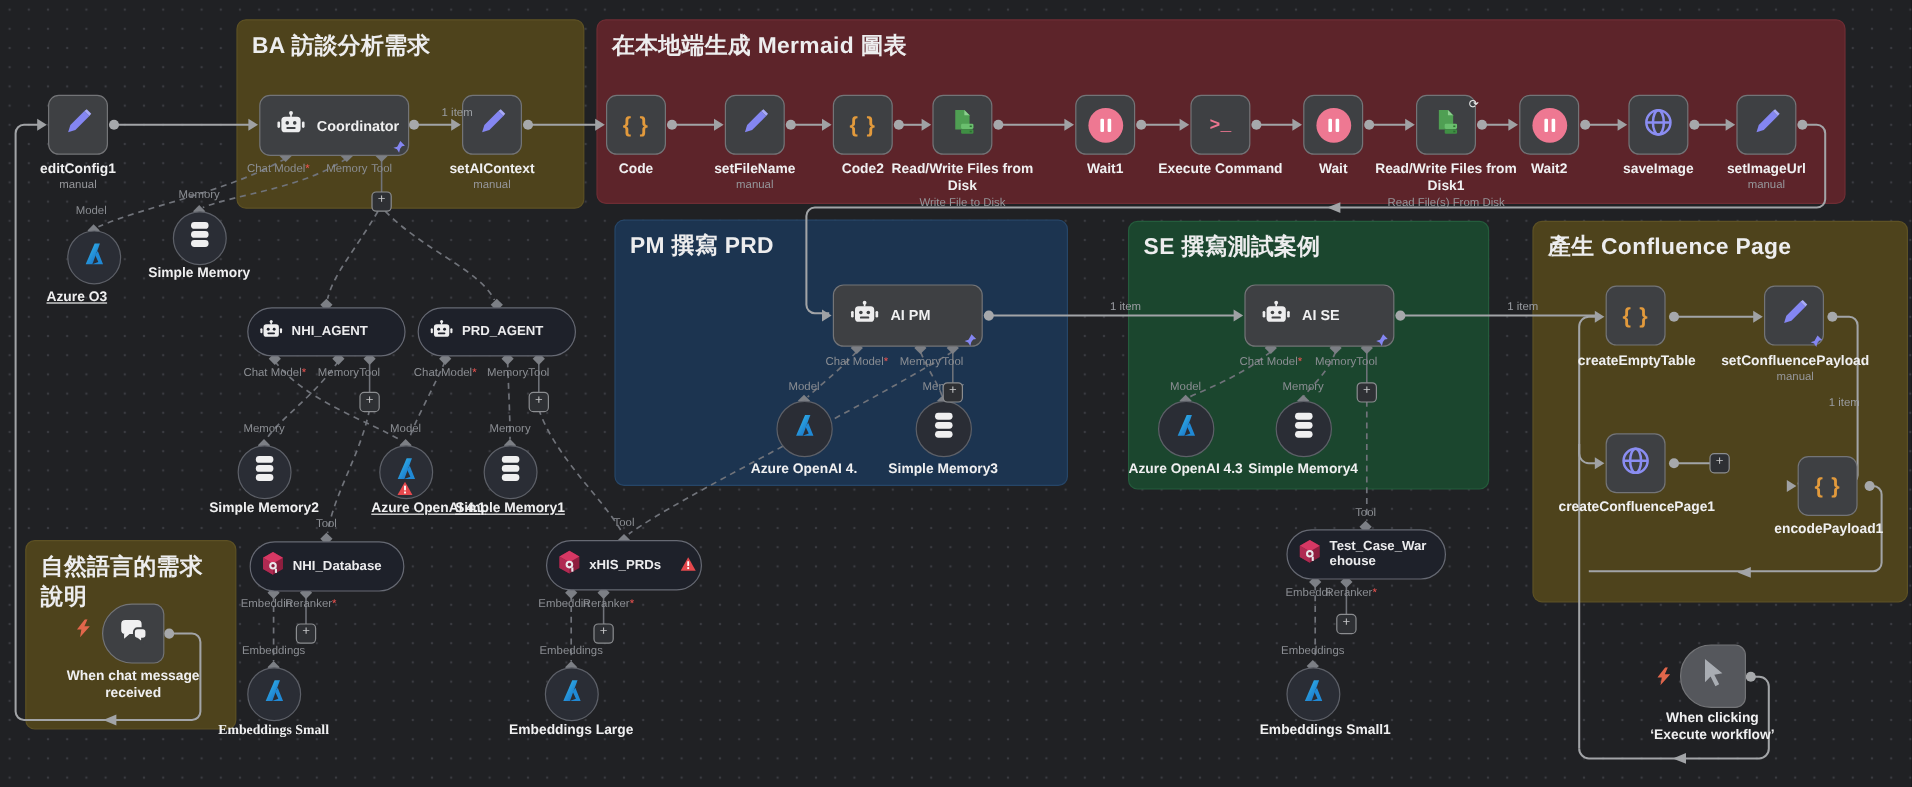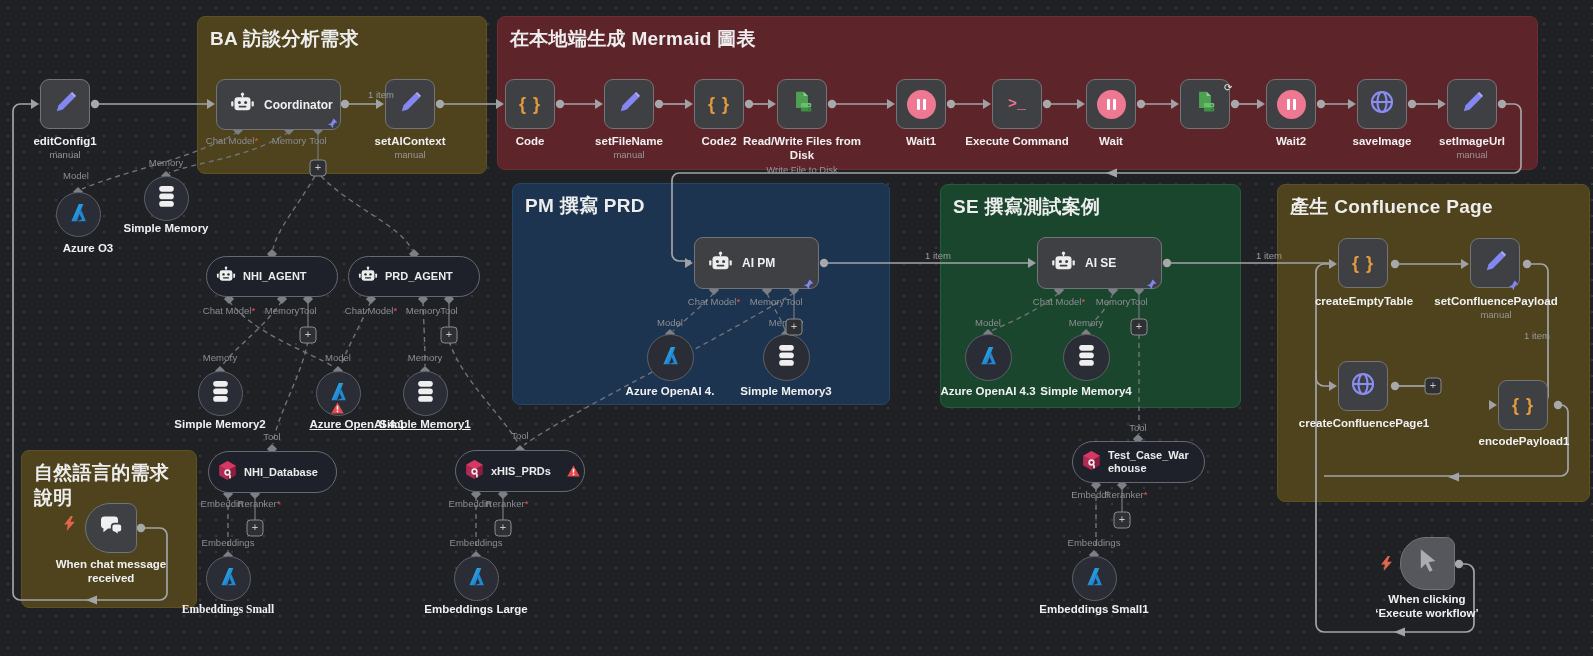--- a/index.html
+++ b/index.html
@@ -533,41 +533,42 @@
       </div>
       <div class="nlabel" style="left:65px;top:134px;width:110px;"><span>editConfig1</span><span class="sub">manual</span></div>
       <div class="nlabel" style="left:410px;top:134px;width:110px;"><span>setAIContext</span><span class="sub">manual</span></div>
       <div class="nlabel" style="left:530px;top:134px;width:110px;"><span>Code</span></div>
       <div class="nlabel" style="left:629px;top:134px;width:110px;"><span>setFileName</span><span class="sub">manual</span></div>
       <div class="nlabel" style="left:719px;top:134px;width:110px;"><span>Code2</span></div>
       <div class="nlabel" style="left:802px;top:134px;width:124px;"><span>Read/Write Files from Disk</span><span class="sub">Write File to Disk</span></div>
       <div class="nlabel" style="left:921px;top:134px;width:110px;"><span>Wait1</span></div>
       <div class="nlabel" style="left:1017px;top:134px;width:120px;"><span>Execute Command</span></div>
       <div class="nlabel" style="left:1111px;top:134px;width:110px;"><span>Wait</span></div>
+      <div class="nlabel" style="left:1205px;top:134px;width:128px;"><span>Read/Write Files from Disk1</span><span class="sub">Read File(s) From Disk</span></div>
       <div class="nlabel" style="left:1291px;top:134px;width:110px;"><span>Wait2</span></div>
       <div class="nlabel" style="left:1382px;top:134px;width:110px;"><span>saveImage</span></div>
       <div class="nlabel" style="left:1472px;top:134px;width:110px;"><span>setImageUrl</span><span class="sub">manual</span></div>
       <div class="nlabel" style="left:1364px;top:294px;width:150px;"><span>createEmptyTable</span></div>
       <div class="nlabel" style="left:1496px;top:294px;width:150px;"><span>setConfluencePayload</span><span class="sub">manual</span></div>
       <div class="nlabel" style="left:1364px;top:416px;width:160px;"><span>createConfluencePage1</span></div>
       <div class="nlabel" style="left:1524px;top:434px;width:130px;"><span>encodePayload1</span></div>
       <div class="nlabel" style="left:111px;top:557px;width:132px;"><span>When chat message received</span></div>
       <div class="nlabel" style="left:1427px;top:592px;width:126px;"><span>When clicking ‘Execute workflow’</span></div>
-      <div class="nlabel" style="left:88px;top:241px;width:100px;"><span>Azure O3</span></div>
+      <div class="nlabel" style="left:64px;top:241px;width:100px;text-decoration:underline;"><span>Azure O3</span></div>
       <div class="nlabel" style="left:166px;top:221px;width:120px;"><span>Simple Memory</span></div>
       <div class="nlabel" style="left:220px;top:417px;width:120px;"><span>Simple Memory2</span></div>
       <div class="nlabel" style="left:357px;top:417px;width:120px;text-decoration:underline;"><span>Azure OpenAI 4.1</span></div>
       <div class="nlabel" style="left:425px;top:417px;width:120px;text-decoration:underline;"><span>Simple Memory1</span></div>
       <div class="nlabel" style="left:670px;top:384px;width:120px;"><span>Azure OpenAI 4.</span></div>
       <div class="nlabel" style="left:786px;top:384px;width:120px;"><span>Simple Memory3</span></div>
       <div class="nlabel" style="left:988px;top:384px;width:120px;"><span>Azure OpenAI 4.3</span></div>
       <div class="nlabel" style="left:1086px;top:384px;width:120px;"><span>Simple Memory4</span></div>
       <div class="nlabel" style="left:228px;top:602px;width:120px;font-family:Liberation Serif, serif;"><span>Embeddings Small</span></div>
       <div class="nlabel" style="left:476px;top:602px;width:120px;"><span>Embeddings Large</span></div>
-      <div class="nlabel" style="left:1094px;top:602px;width:130px;"><span>Embeddings Small1</span></div>
+      <div class="nlabel" style="left:1094px;top:602px;width:130px;text-align:right;"><span>Embeddings Small1</span></div>
       <div class="clabel" style="left:232px;top:135px;"><span>Chat Model</span><span class="star">*</span></div>
       <div class="clabel" style="left:289px;top:135px;"><span>Memory</span></div>
       <div class="clabel" style="left:318px;top:135px;"><span>Tool</span></div>
       <div class="clabel" style="left:714px;top:296px;"><span>Chat Model</span><span class="star">*</span></div>
       <div class="clabel" style="left:767px;top:296px;"><span>Memory</span></div>
       <div class="clabel" style="left:794px;top:296px;"><span>Tool</span></div>
       <div class="clabel" style="left:1059px;top:296px;"><span>Chat Model</span><span class="star">*</span></div>
       <div class="clabel" style="left:1113px;top:296px;"><span>Memory</span></div>
       <div class="clabel" style="left:1139px;top:296px;"><span>Tool</span></div>
       <div class="clabel" style="left:229px;top:305px;"><span>Chat Model</span><span class="star">*</span></div>

